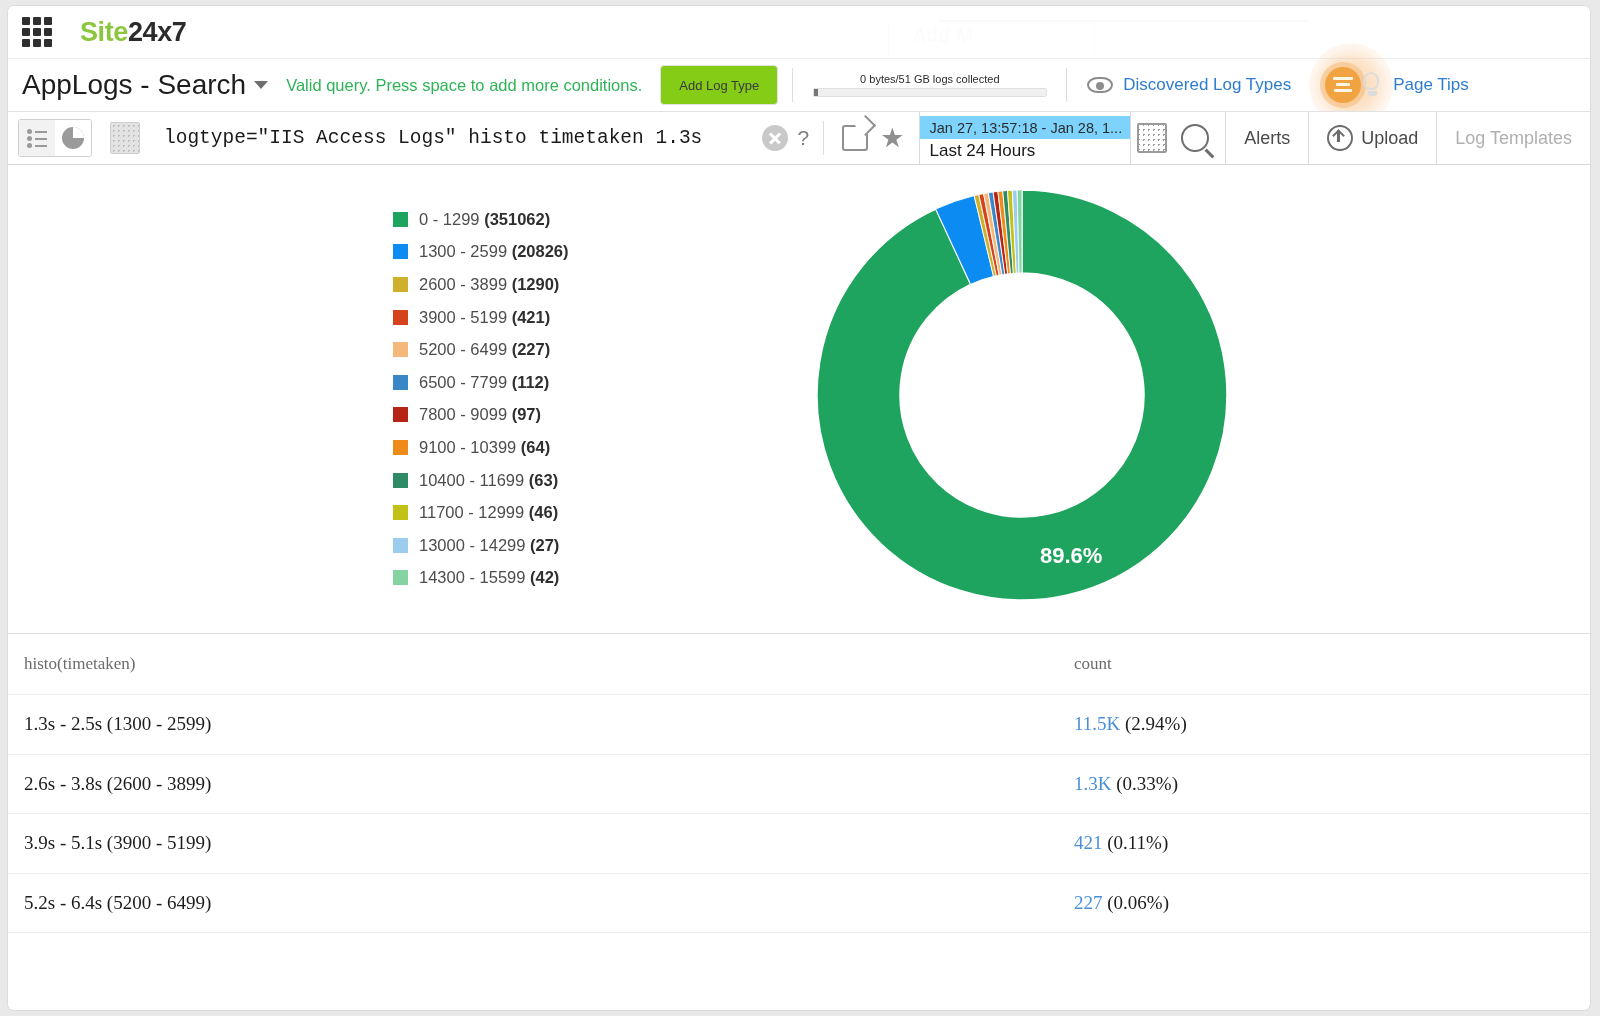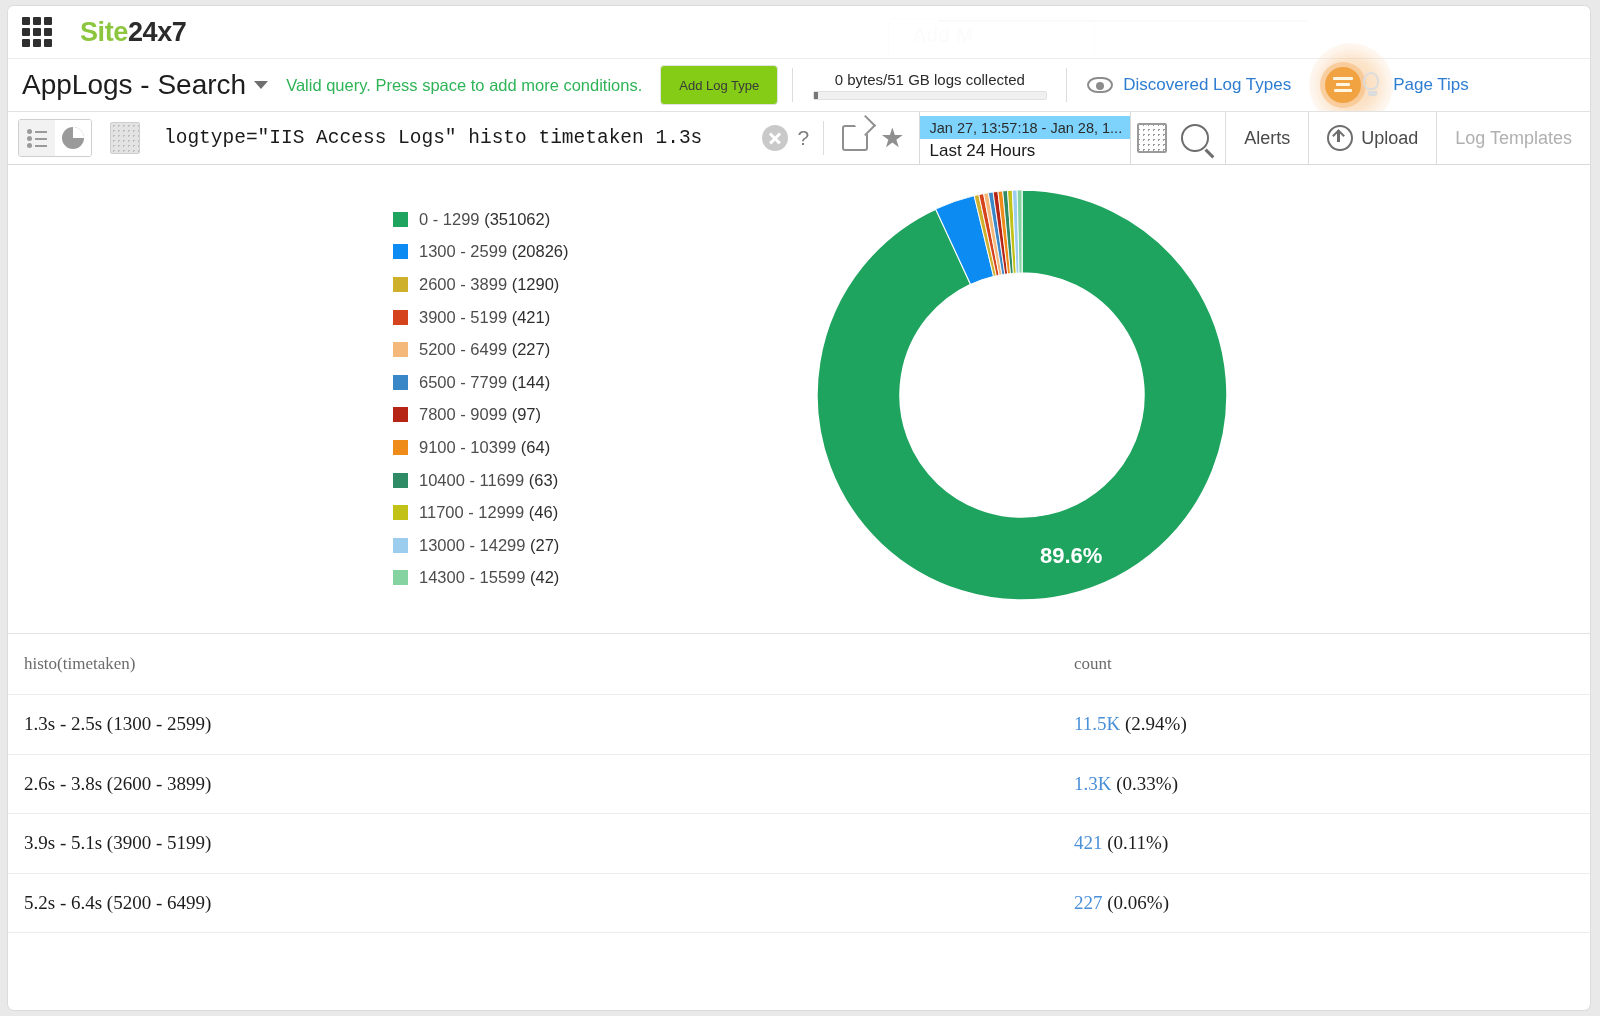--- a/index.html
+++ b/index.html
@@ -62,21 +62,21 @@
   .add-log-btn{
     margin-left:18px;height:38px;padding:0 18px;display:flex;align-items:center;
     background:#84cc16;border:1px solid #e2e2e2;border-radius:4px;
     font-size:13px;color:#3a3a3a;cursor:pointer;white-space:nowrap;
   }
   .vsep{width:1px;height:34px;background:#dcdcdc;margin:0 14px;}
   .collect{
     display:flex;flex-direction:column;align-items:center;justify-content:center;
     width:245px;
   }
-  .collect-label{font-size:15px;color:#2b2b2b;white-space:nowrap;margin-bottom:3px;}
+  .collect-label{font-size:11px;color:#2b2b2b;white-space:nowrap;margin-bottom:3px;}
   .collect-track{
     width:232px;height:7px;background:#f0f0f0;border:1px solid #e0e0e0;border-radius:2px;
     position:relative;
   }
   .collect-fill{position:absolute;left:0;top:0;height:100%;width:4px;background:#777;}
   .eye-icon{margin-left:6px;width:26px;height:16px;position:relative;flex:0 0 auto;}
   .eye-icon .o{
     position:absolute;left:0;top:0;width:26px;height:16px;
     border:2px solid #8c8c8c;border-radius:50% 50% 50% 50%/60% 60% 60% 60%;
     box-sizing:border-box;
@@ -220,21 +220,21 @@
     position:relative;height:468px;background:#fff;border-bottom:1px solid #e2e2e2;
   }
   .legend{
     position:absolute;left:385px;top:38px;
   }
   .legend-row{
     display:flex;align-items:center;height:32.6px;cursor:pointer;
   }
   .legend-sw{width:15px;height:15px;flex:0 0 auto;margin-right:11px;}
   .legend-txt{font-size:16.5px;color:#4d4d4d;white-space:nowrap;}
-  .legend-txt b{color:#2f2f2f;font-weight:normal;}
+  .legend-txt b{color:#2f2f2f;font-weight:bold;}
 
   .donut-wrap{position:absolute;left:800px;top:18px;width:440px;height:425px;}
   .donut-pct{
     position:absolute;left:232px;top:360px;font-size:22px;color:#fff;font-weight:600;
   }
 
   
   .table{position:relative;background:#fff;}
   .trow{
     display:flex;align-items:center;height:58.5px;border-bottom:1px solid #ececec;font-family:Liberation Serif, serif;
@@ -371,21 +371,21 @@
         <div class="legend-row">
           <span class="legend-sw" style="background: rgb(212, 67, 28);"></span>
           <span class="legend-txt">3900 - 5199 <b>(421)</b></span>
         </div>
         <div class="legend-row">
           <span class="legend-sw" style="background: rgb(243, 184, 122);"></span>
           <span class="legend-txt">5200 - 6499 <b>(227)</b></span>
         </div>
         <div class="legend-row">
           <span class="legend-sw" style="background: rgb(58, 135, 200);"></span>
-          <span class="legend-txt">6500 - 7799 <b>(144)</b></span>
+          <span class="legend-txt">6500 - 7799 <b>(112)</b></span>
         </div>
         <div class="legend-row">
           <span class="legend-sw" style="background: rgb(181, 36, 20);"></span>
           <span class="legend-txt">7800 - 9099 <b>(97)</b></span>
         </div>
         <div class="legend-row">
           <span class="legend-sw" style="background: rgb(239, 139, 24);"></span>
           <span class="legend-txt">9100 - 10399 <b>(64)</b></span>
         </div>
         <div class="legend-row">

